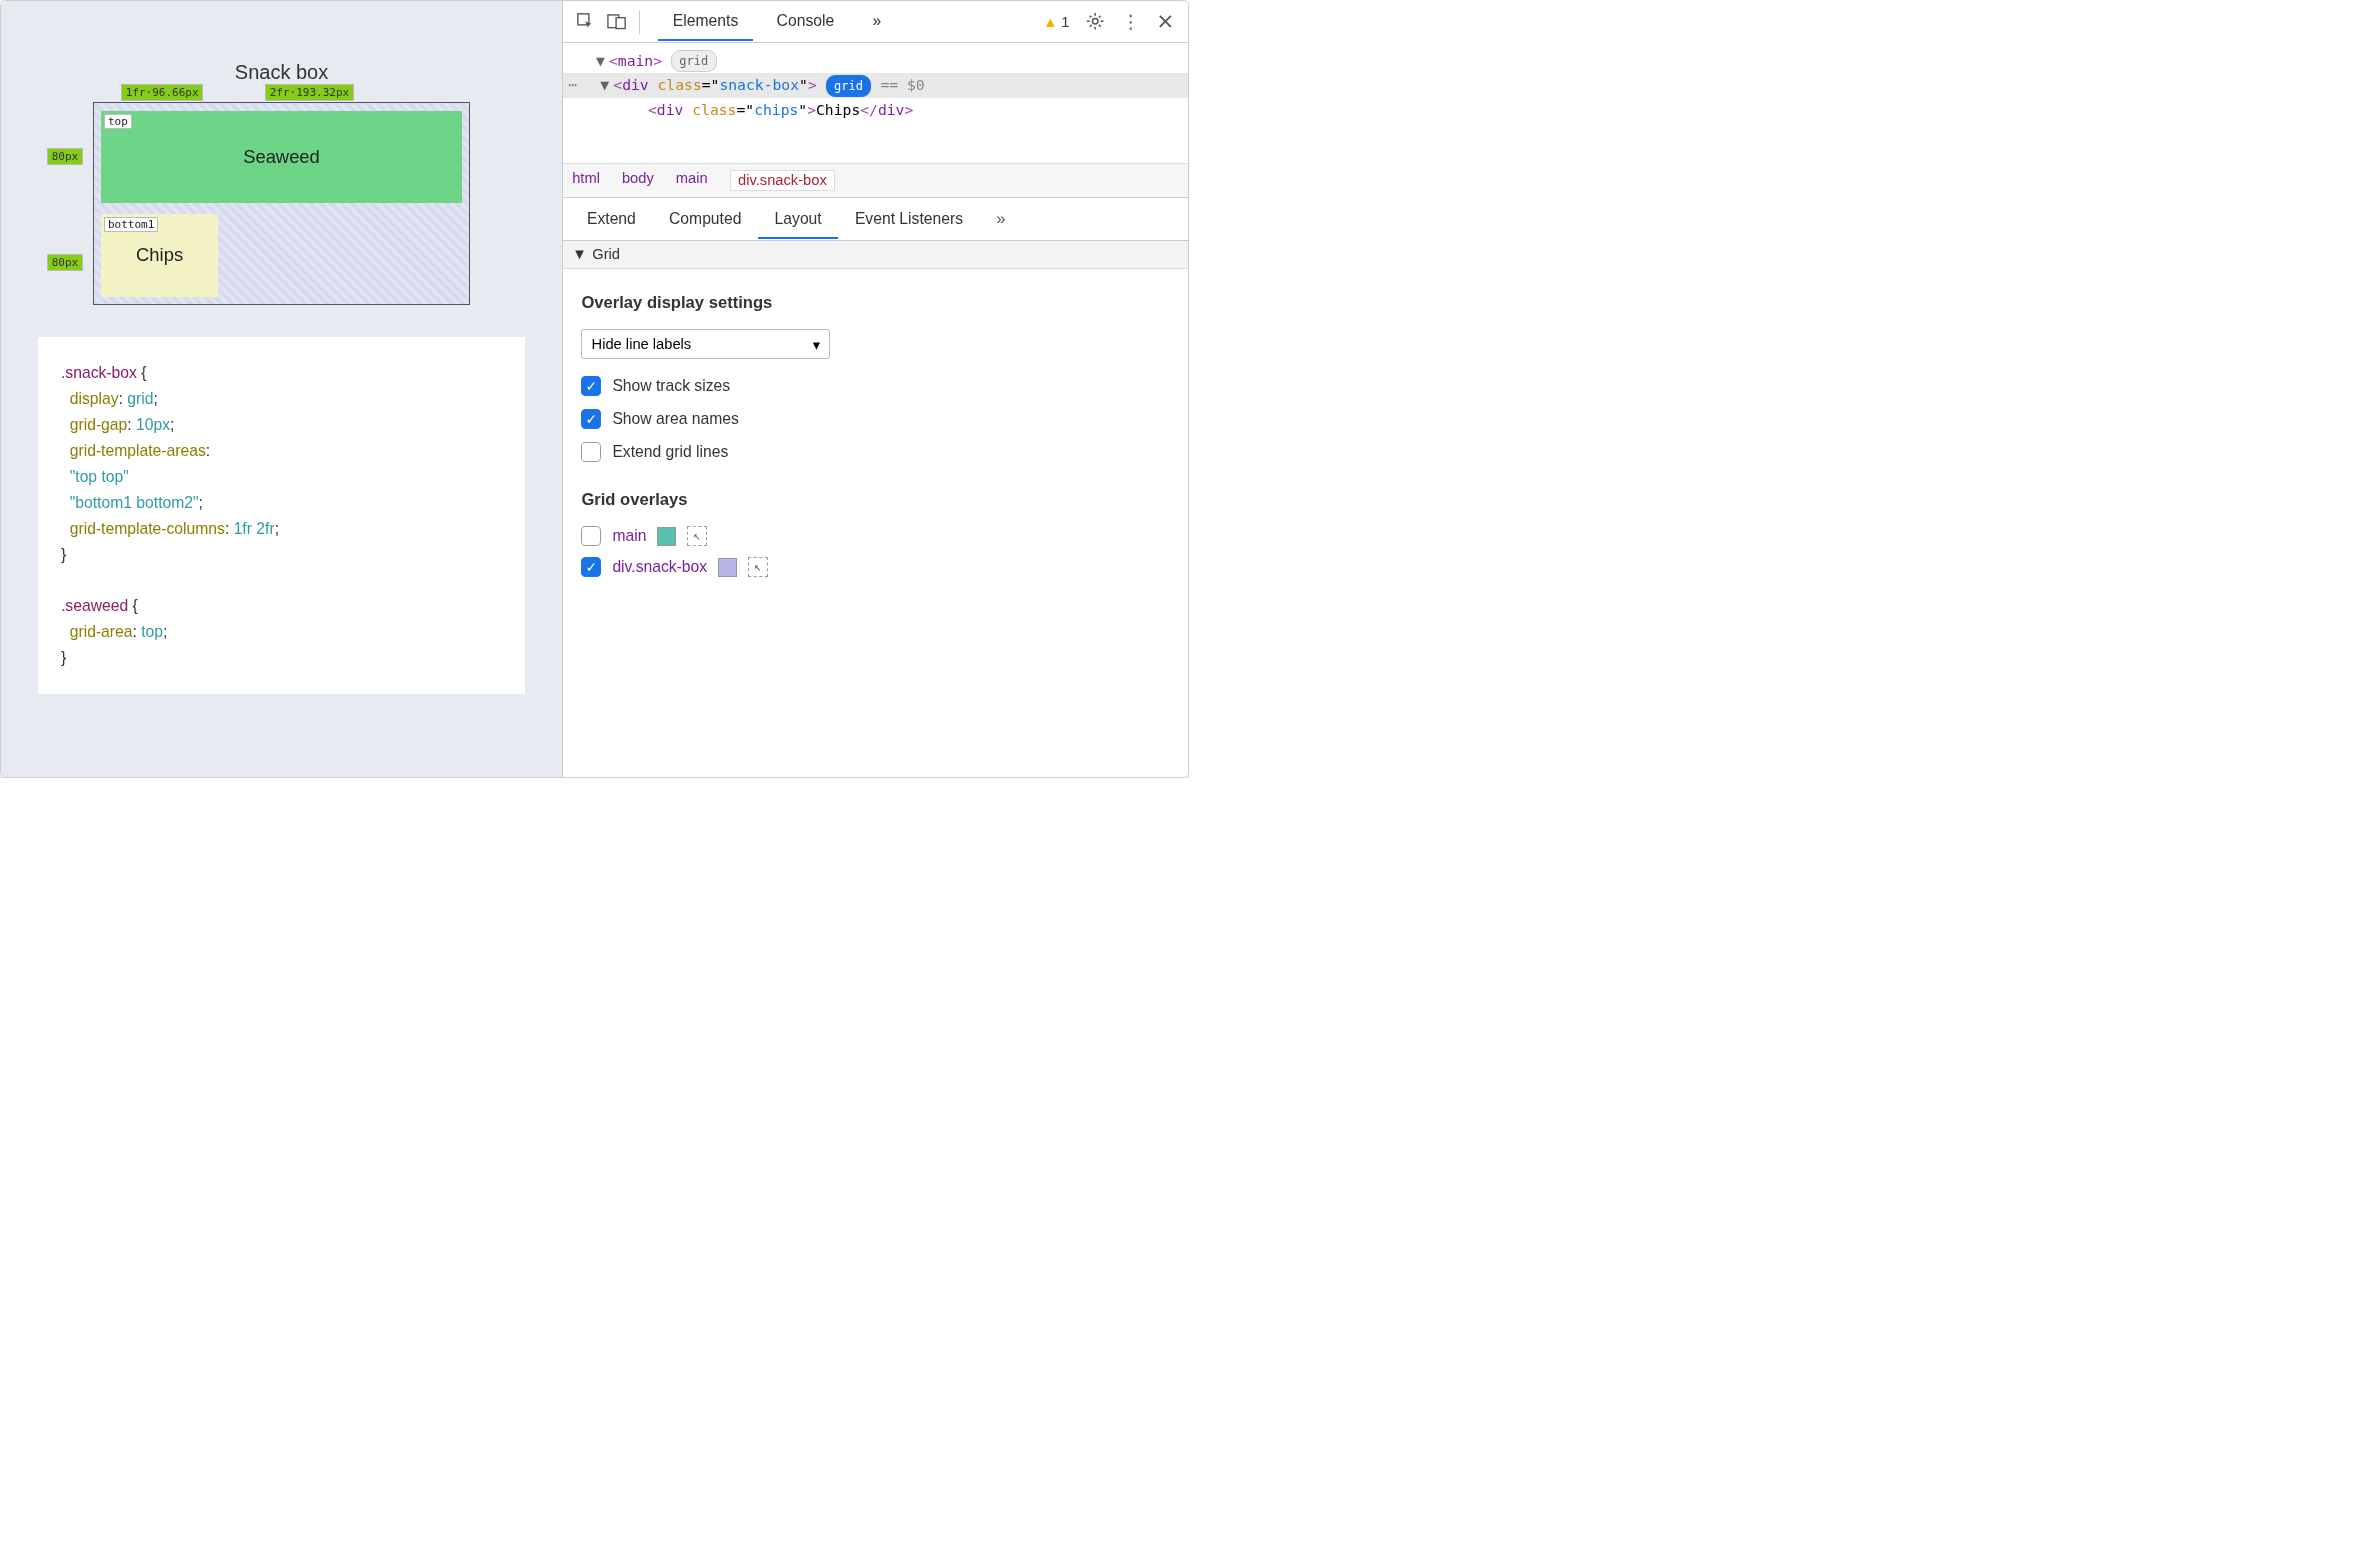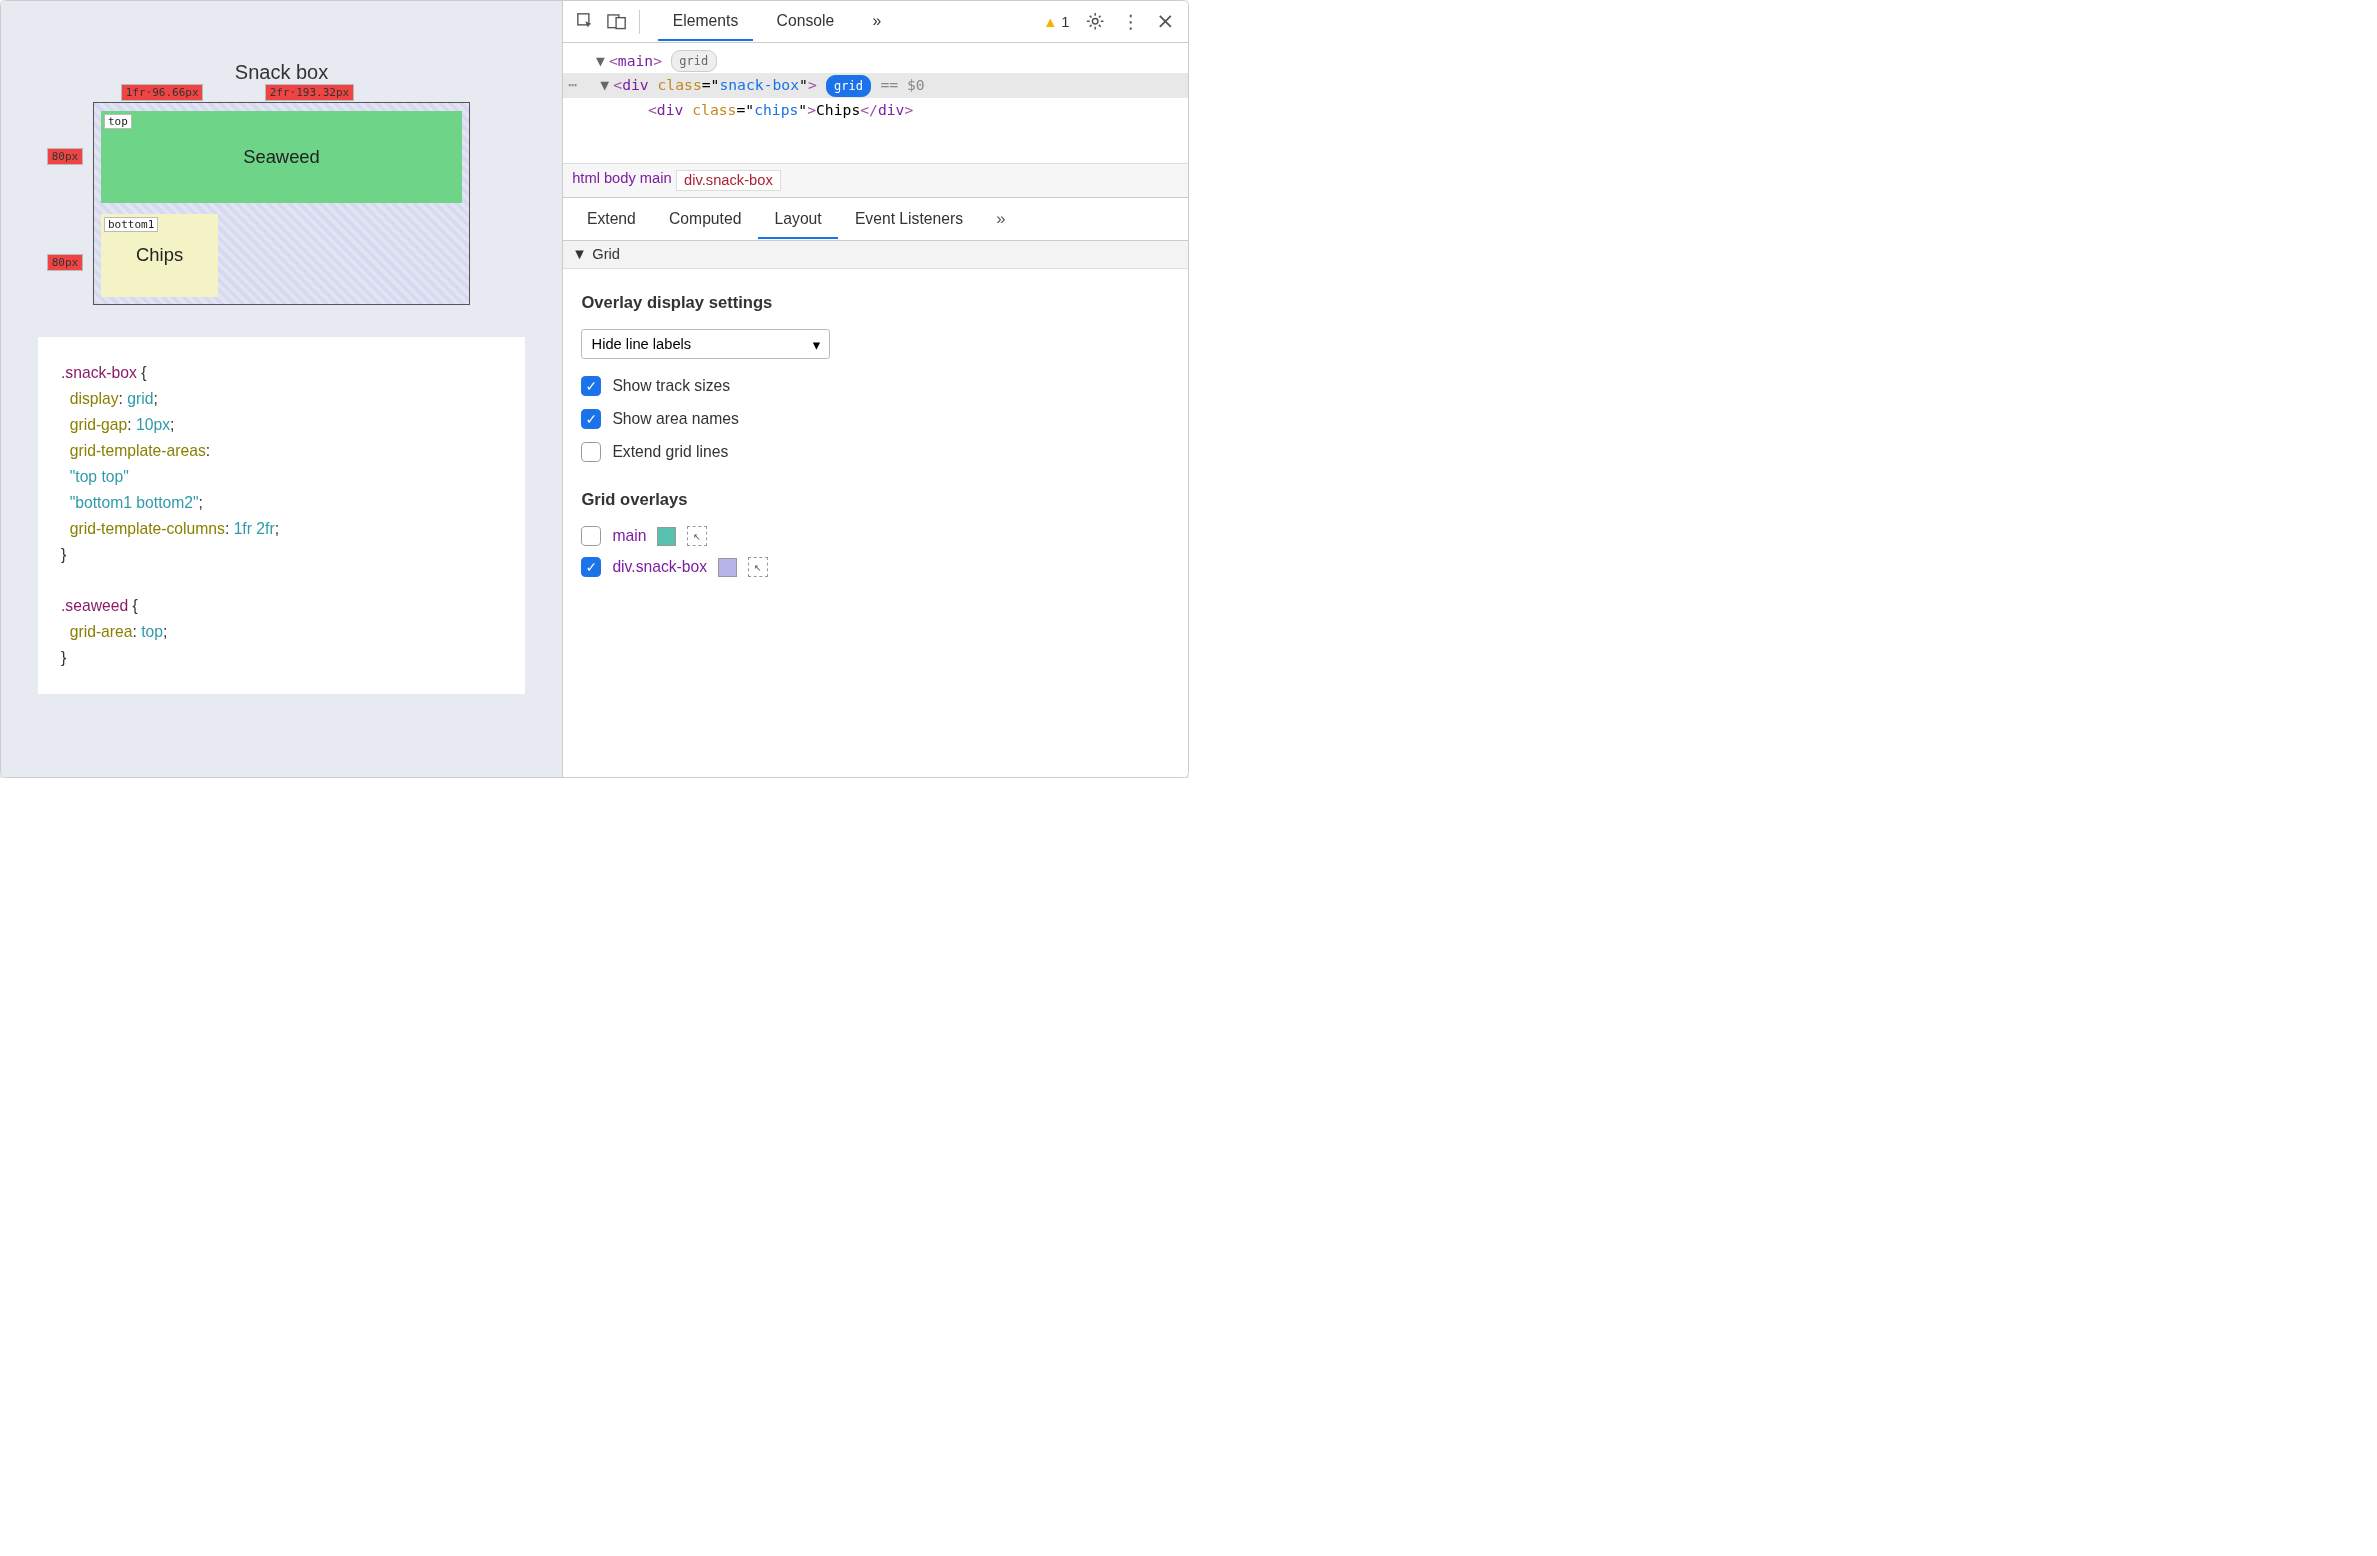--- a/index.html
+++ b/index.html
@@ -38,21 +38,21 @@
   .grid-wrap {
     position: relative;
     margin-left: 55px;
     margin-right: 55px;
   }
   
   .label-abs {
     position: absolute;
     font-family: ui-monospace, Menlo, monospace;
     font-size: 11px;
-    background: #ef4444;
+    background: #84cc16;
     padding: 0.9px 3.7px;
     border: 0.9px solid #bbb;
     color: #333;
     white-space: nowrap;
     text-align: center;
   }
   .snack-box {
     display: grid;
     grid-template-columns: 1fr 2fr;
     grid-template-rows: 92px 83px;
@@ -176,21 +176,21 @@
     color:#888;
   }
   .eq-dollar { color:#888; margin-left:9.2px; }
   .caret { color:#666; display:inline-block; width:13px; }
   
   .breadcrumb {
     display:flex;
     border-top:0.9px solid #ddd;
     border-bottom:0.9px solid #ccc;
     padding: 5.5px 9.2px;
-    gap: 4px;
+    gap: 22px;
     font-size:14.7px;
     background:#f6f6f6;
   }
   .bc-item { color:#7b1fa2; cursor:pointer; }
   .bc-item.active { background:#fff; padding:1.8px 7.4px; border:0.9px solid #ddd; color:#a23; }
   
   .lower {
     flex:1;
     display:flex;
     flex-direction:column;

